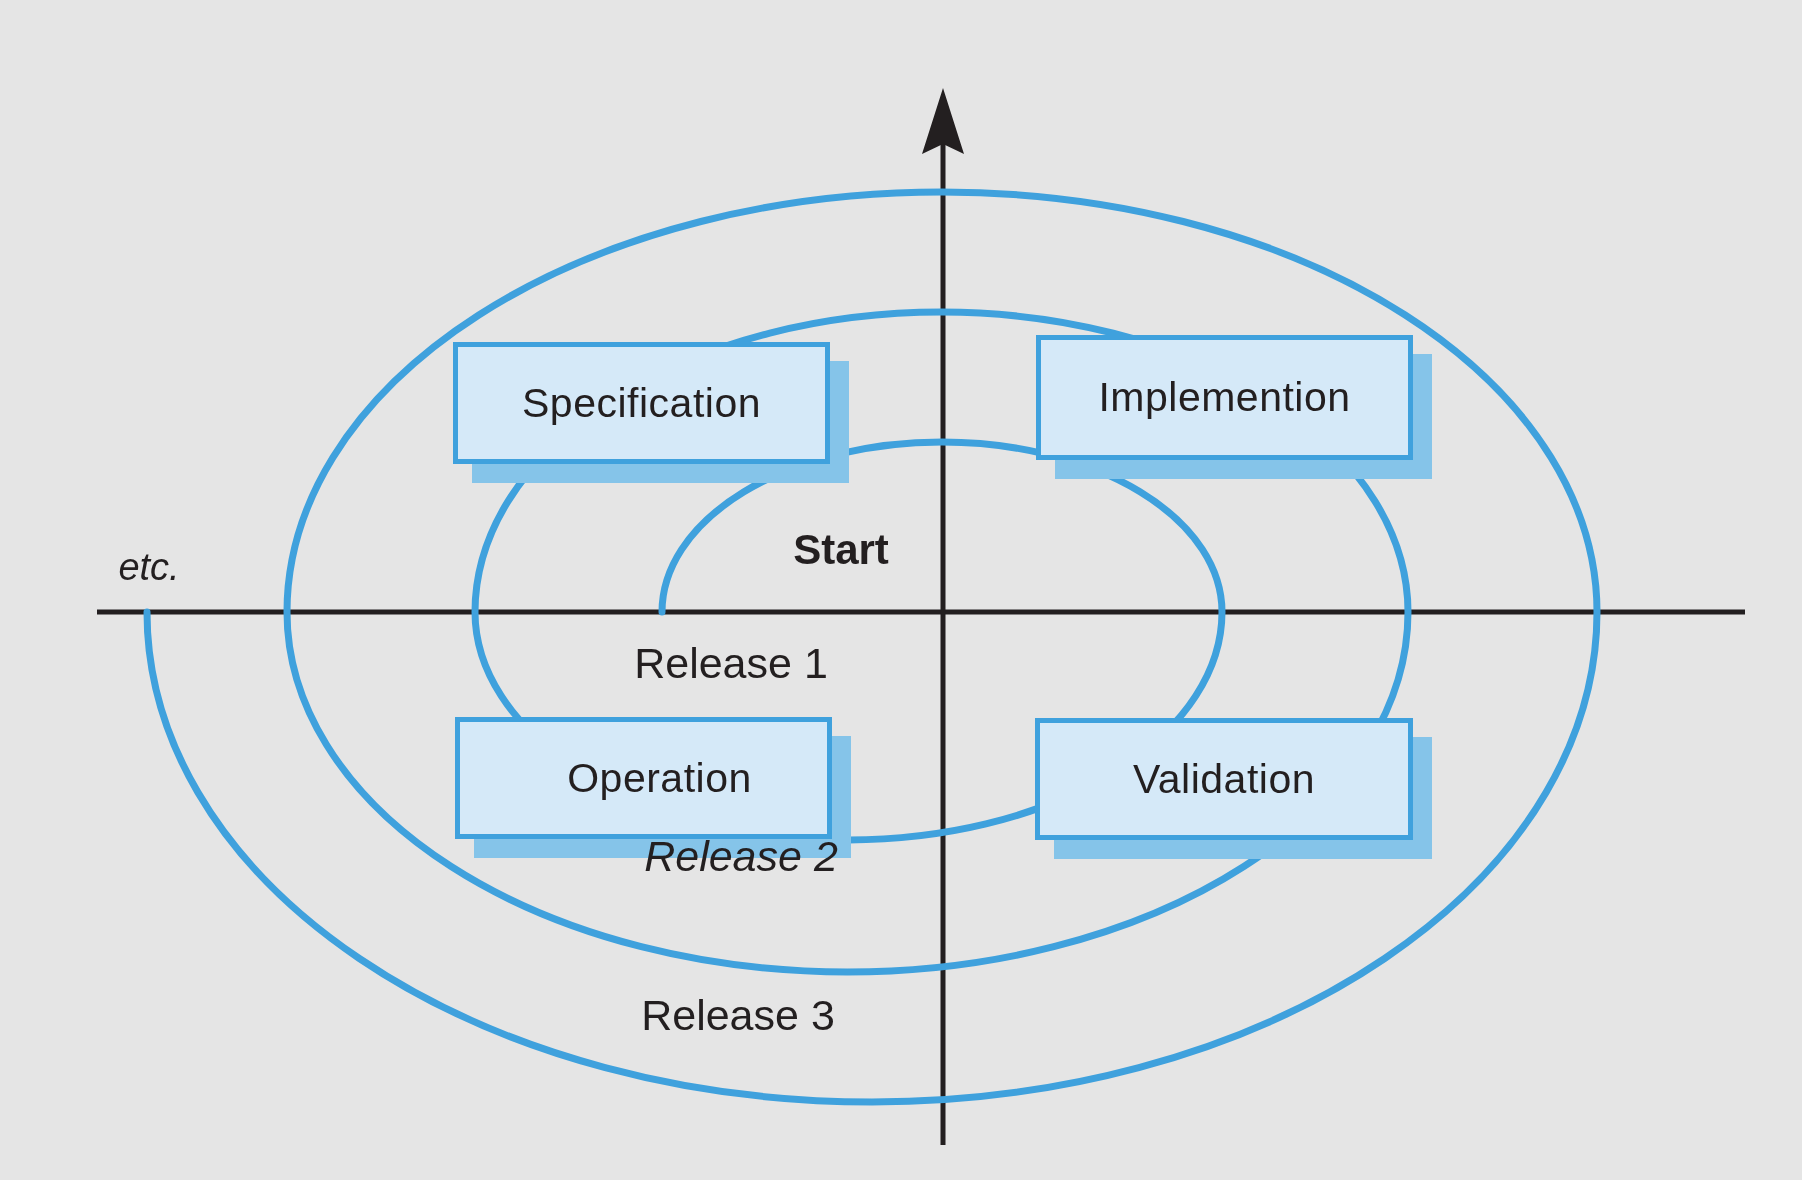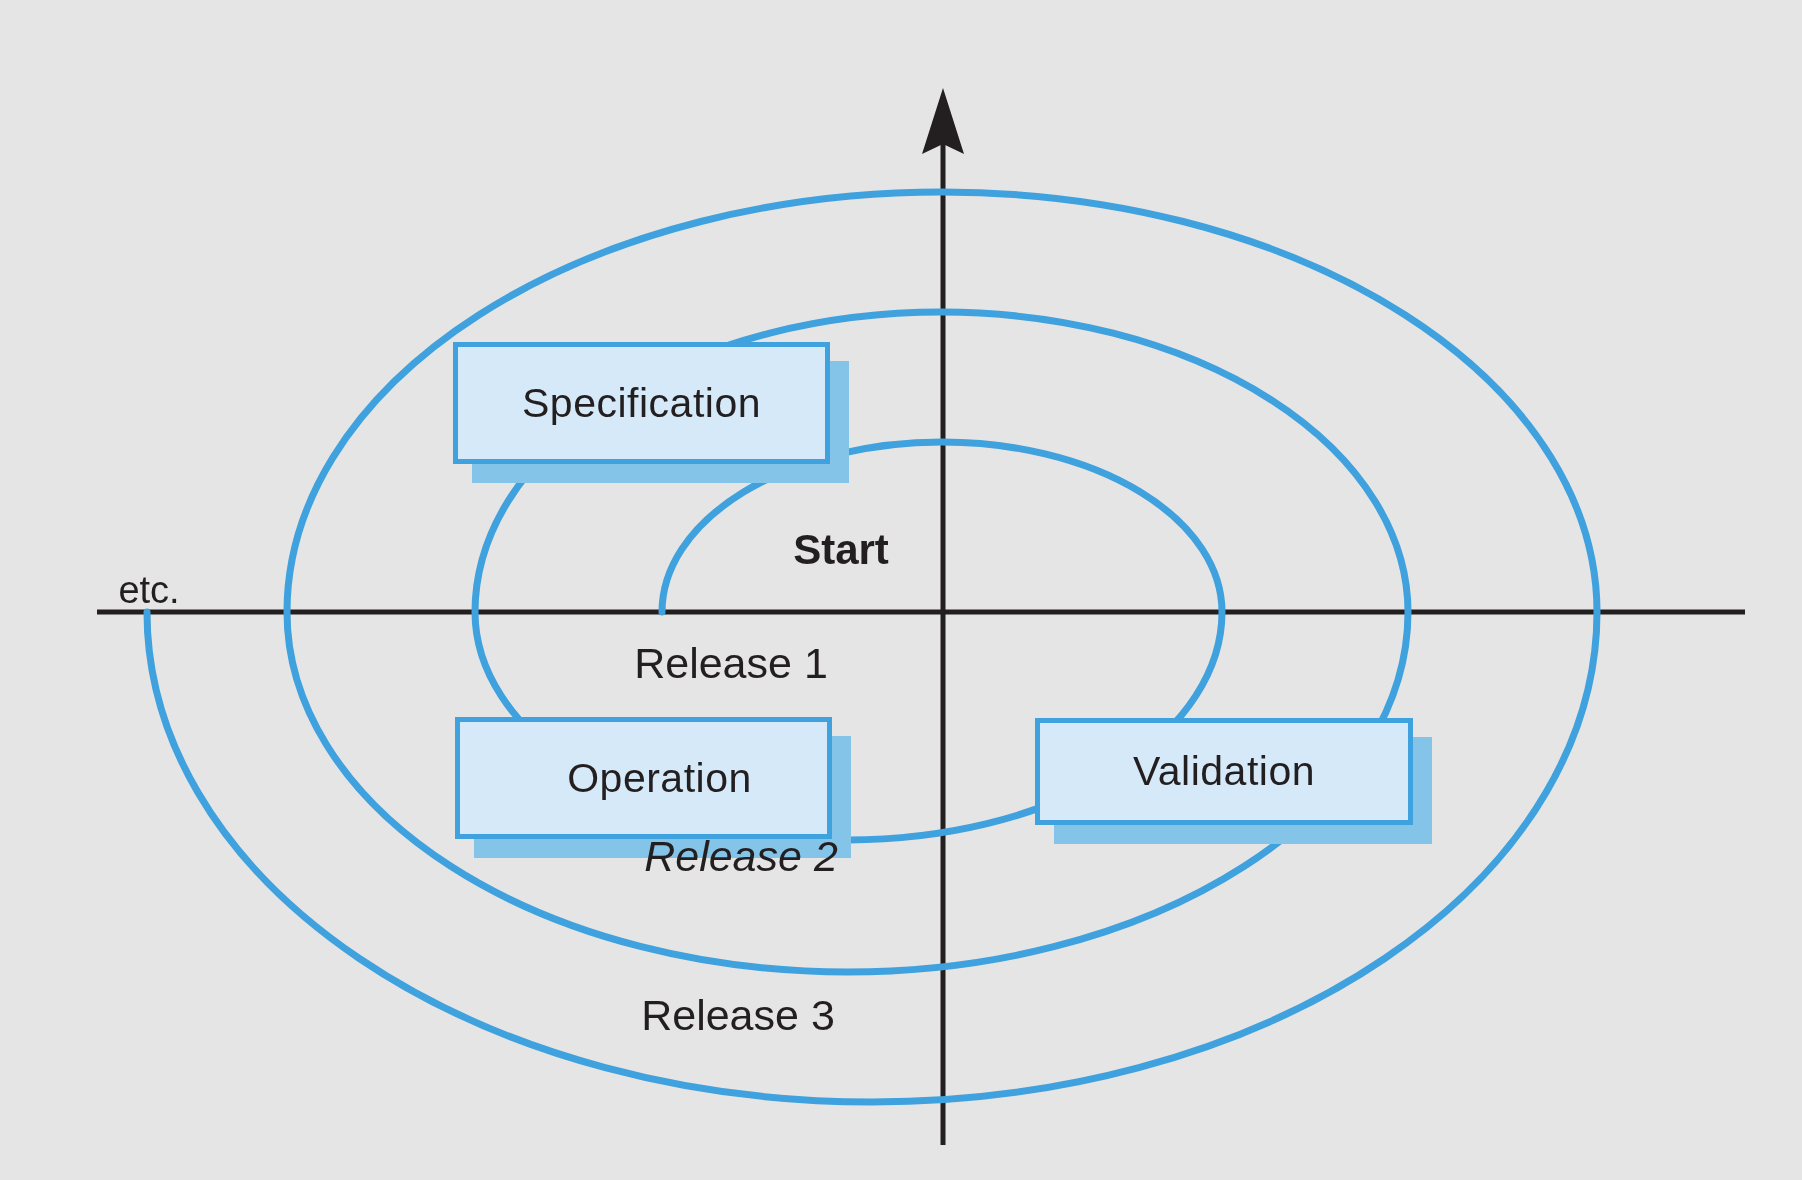--- a/index.html
+++ b/index.html
@@ -25,29 +25,29 @@
     box-shadow: 19px 19px 0 var(--box-shadow, #85c4e9);
     display: flex;
     align-items: center;
     justify-content: center;
     font-size: 41px;
     letter-spacing: 0.5px;
   }
   #box-specification { left: 453px; top: 342px; width: 377px; height: 122px; }
   #box-implemention  { left: 1036px; top: 335px; width: 377px; height: 125px; }
   #box-operation     { left: 455px;  top: 717px; width: 377px; height: 122px; padding-left: 32px; }
-  #box-validation    { left: 1035px; top: 718px; width: 378px; height: 107px; }
+  #box-validation    { left: 1035px; top: 718px; width: 378px; height: 122px; }
   .diagram-label {
     position: absolute;
     transform: translate(-50%, -50%);
     white-space: nowrap;
     line-height: 1;
   }
   #label-start     { left: 841px; top: 550px;  font-weight: 700; font-size: 42px; text-align: right; }
-  #label-etc       { left: 149px; top: 590px;  font-size: 38px; }
+  #label-etc       { left: 149px; top: 567px;  font-size: 38px; font-style: italic; }
   #label-release-1 { left: 731px; top: 663px;  font-size: 43px; }
   #label-release-2 { left: 741px; top: 856px;  font-style: italic; font-size: 43px; text-align: right; }
   #label-release-3 { left: 738px; top: 1015px; font-size: 43px; }
 </style>
 </head>
 <body>
 
 <div class="canvas">
 
   <svg class="layer-svg" viewBox="0 0 1802 1180" xmlns="http://www.w3.org/2000/svg">
@@ -63,20 +63,23 @@
              A 466.5 300 0 0 1 1408 612
              A 560.5 360 0 0 1 287 612
              A 655 420 0 0 1 1597 612
              A 725 490 0 0 1 147 612" fill="none" stroke="#3fa1dd" stroke-width="7" stroke-linecap="round"></path>
   </svg>
 
   <div class="phase-box" id="box-specification">
     <span>Specification</span>
   </div>
 
+  <div class="phase-box" id="box-implemention">
+    <span>Implemention</span>
+  </div>
 
   <div class="phase-box" id="box-operation">
     <span>Operation</span>
   </div>
 
   <div class="phase-box" id="box-validation">
     <span>Validation</span>
   </div>
 
   <div class="diagram-label" id="label-start">Start</div>

